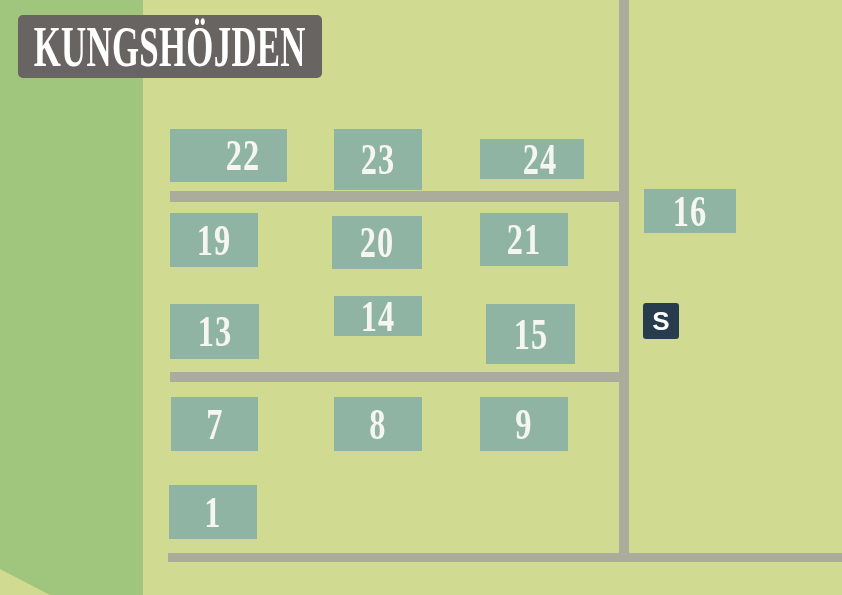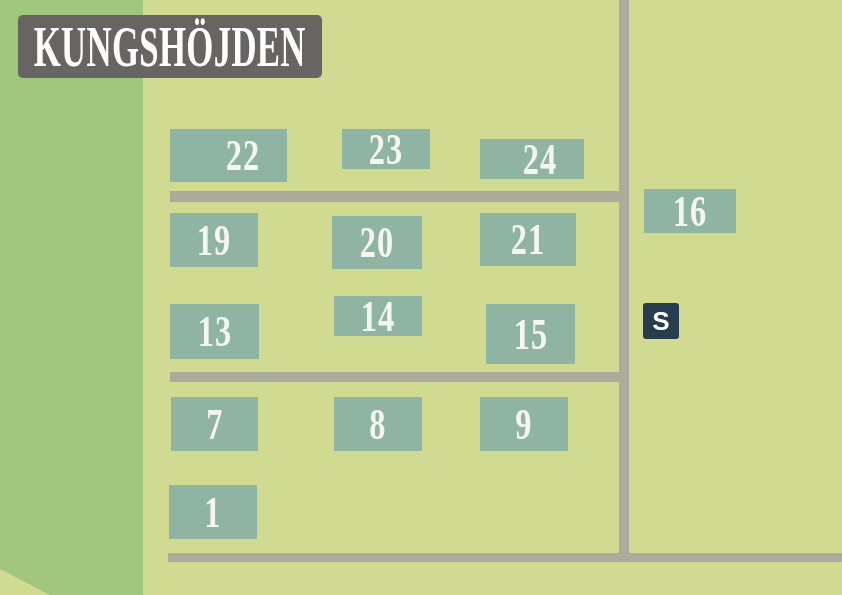--- a/index.html
+++ b/index.html
@@ -81,33 +81,33 @@
   <div id="roads">
       <div class="road" style="left: 619px; top: 0px; width: 10px; height: 562px;"></div>
       <div class="road" style="left: 170px; top: 191px; width: 459px; height: 11px;"></div>
       <div class="road" style="left: 170px; top: 372px; width: 459px; height: 10px;"></div>
       <div class="road" style="left: 168px; top: 553px; width: 674px; height: 9px;"></div>
     </div>
   <div id="plots">
       <div class="plot" style="left: 170px; top: 129px; width: 88px; height: 53px; padding-left: 29px;">
         <span>22</span>
       </div>
-      <div class="plot" style="left: 342px; top: 129px; width: 88px; height: 40px;">
+      <div class="plot" style="left: 334px; top: 129px; width: 88px; height: 61px;">
         <span>23</span>
       </div>
       <div class="plot" style="left: 480px; top: 139px; width: 88px; height: 40px; padding-left: 16px;">
         <span>24</span>
       </div>
       <div class="plot" style="left: 170px; top: 213px; width: 88px; height: 54px;">
         <span>19</span>
       </div>
       <div class="plot" style="left: 332px; top: 216px; width: 90px; height: 53px;">
         <span>20</span>
       </div>
-      <div class="plot" style="left: 480px; top: 213px; width: 96px; height: 53px;">
+      <div class="plot" style="left: 480px; top: 213px; width: 88px; height: 53px;">
         <span>21</span>
       </div>
       <div class="plot" style="left: 170px; top: 304px; width: 89px; height: 55px;">
         <span>13</span>
       </div>
       <div class="plot" style="left: 334px; top: 296px; width: 88px; height: 40px;">
         <span>14</span>
       </div>
       <div class="plot" style="left: 486px; top: 304px; width: 89px; height: 60px;">
         <span>15</span>

